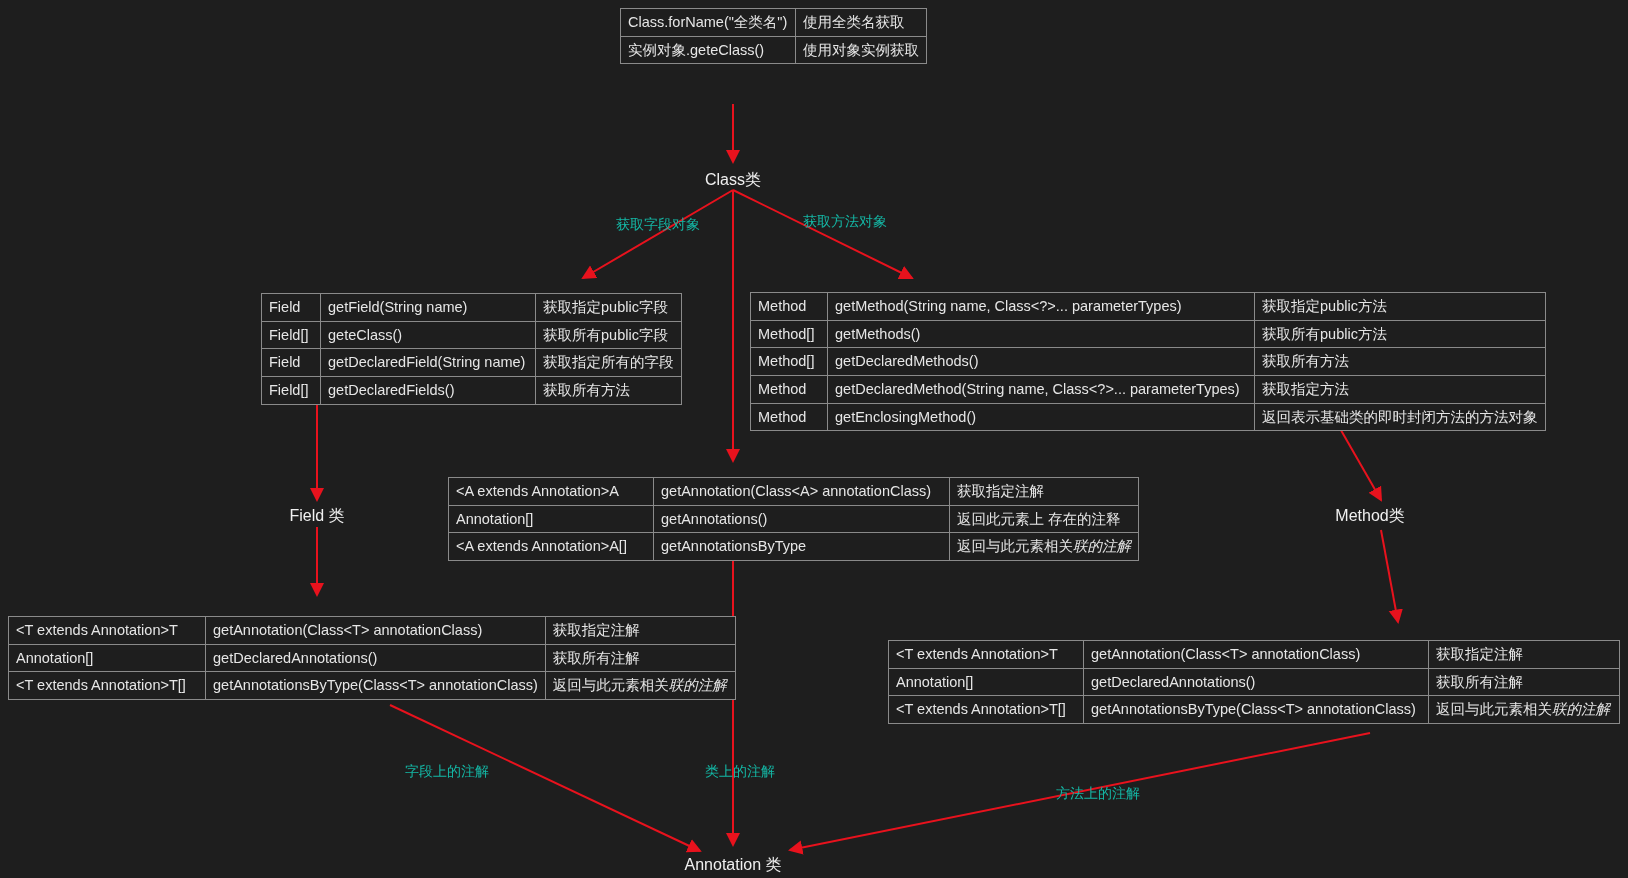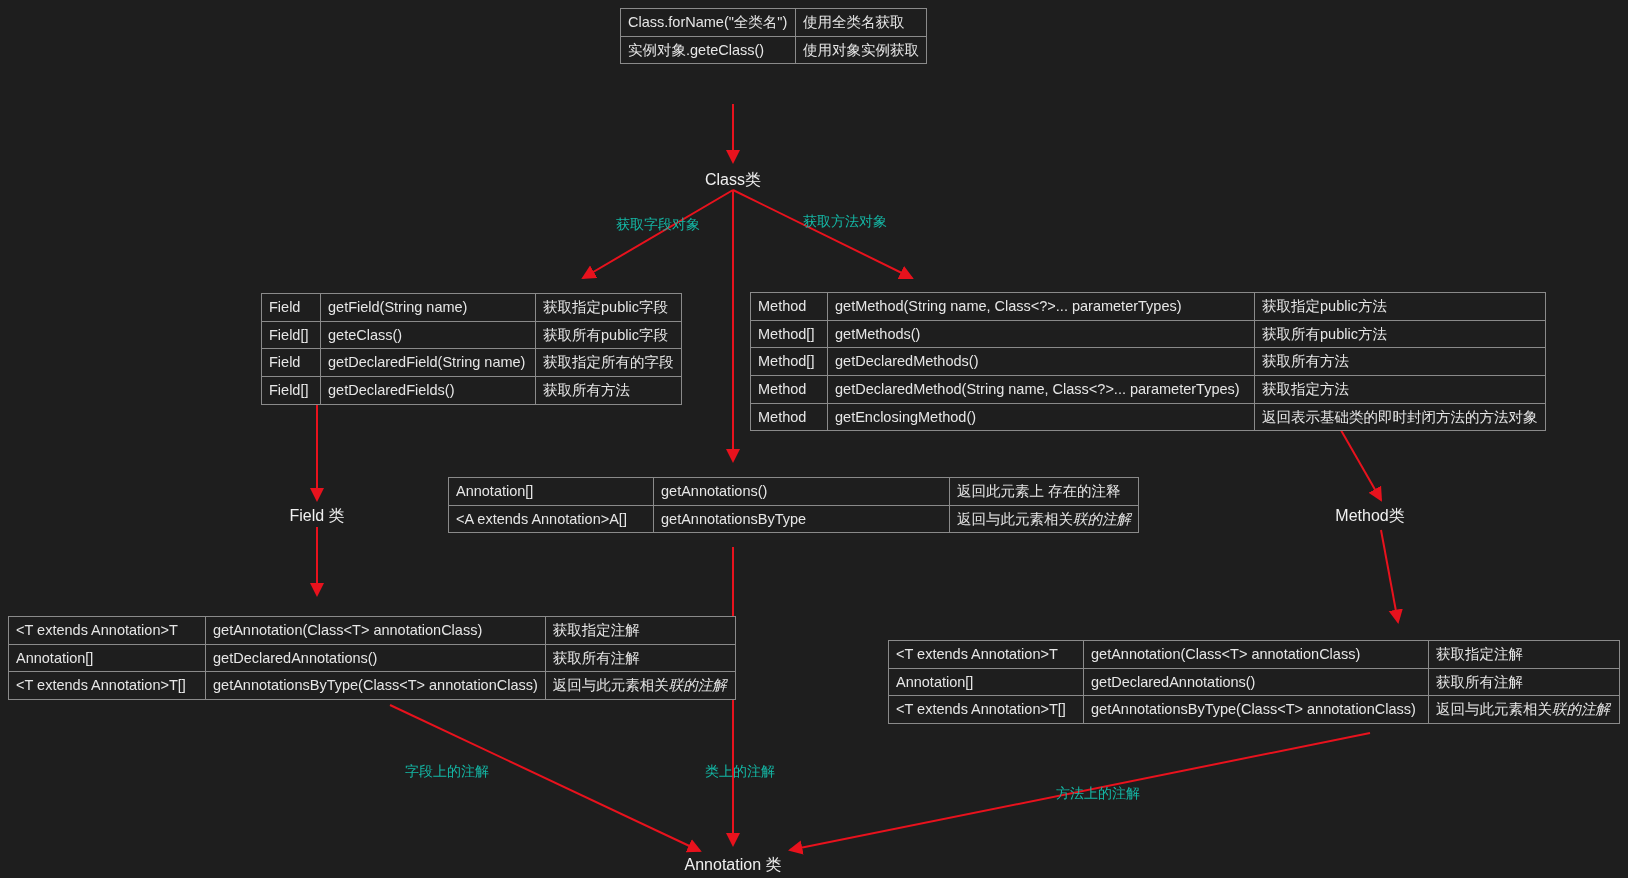--- a/index.html
+++ b/index.html
@@ -149,20 +149,25 @@
       </tbody>
   </table>
 
   <div class="node" style="left:317px;top:506px;">Field 类</div>
 
   <div class="node" style="left:1370px;top:506px;">Method类</div>
 
   <table class="tbl" id="t-class-annotation" style="left:448px;top:477px;">
     <tbody>
         <tr>
+          <td style="width: 190px;">&lt;A extends Annotation&gt;A</td>
+          <td style="width: 281px;">getAnnotation(Class&lt;A&gt; annotationClass)</td>
+          <td style="width: 155px;"><span>获取指定注解</span></td>
+        </tr>
+        <tr>
           <td style="width: 190px;">Annotation[]</td>
           <td style="width: 281px;">getAnnotations()</td>
           <td style="width: 155px;"><span>返回此元素上 存在的注释</span></td>
         </tr>
         <tr>
           <td style="width: 190px;">&lt;A extends Annotation&gt;A[]</td>
           <td style="width: 281px;">getAnnotationsByType</td>
           <td style="width: 155px;"><span>返回与此元素相关</span><span class="ital">联的注解</span></td>
         </tr>
       </tbody>

